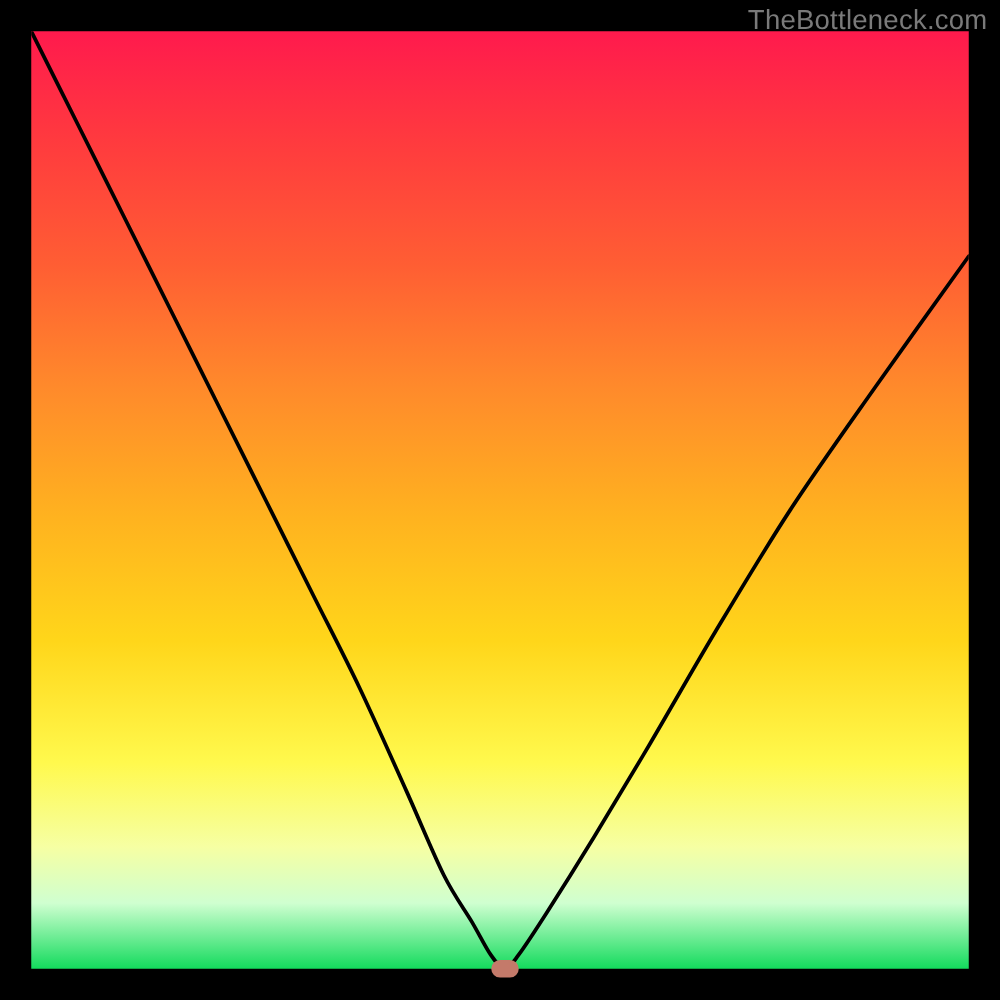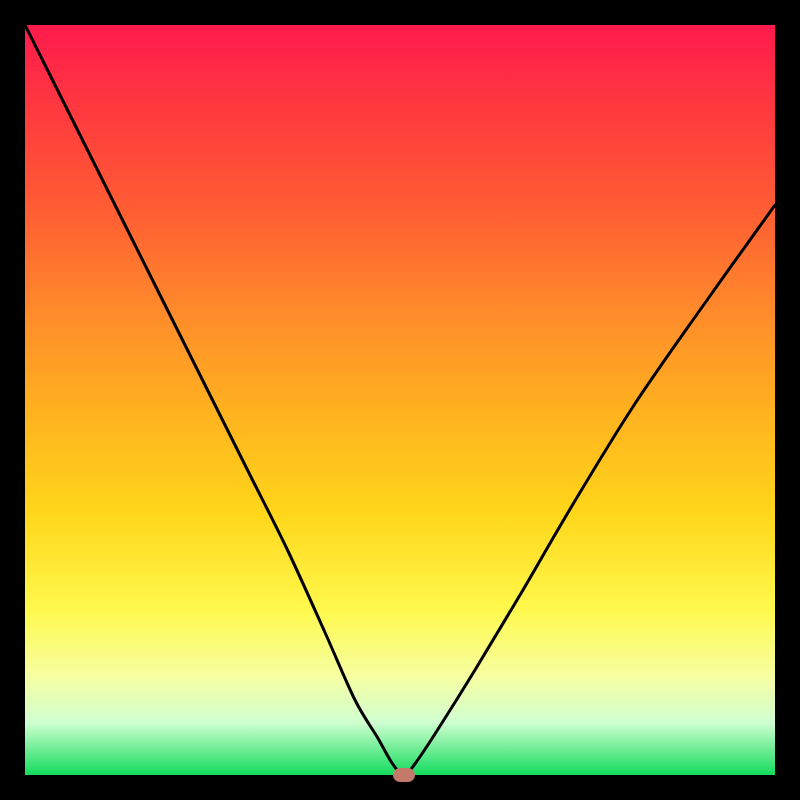--- a/index.html
+++ b/index.html
@@ -63,13 +63,14 @@
 </head>
 <body>
 
 <div class="frame">
   <div class="plot-area">
     <svg class="curve" viewBox="0 0 750 750" preserveAspectRatio="none">
       <path id="curve-path" fill="none" stroke="#000" stroke-width="3" stroke-linecap="round" stroke-linejoin="round" d="M 0,0 C 6,12 25.5,51 37.5,75 C 49.5,99 63,126 75,150 C 87,174 100.5,201 112.5,225 C 124.5,249 138,276 150,300 C 162,324 175.5,351 187.5,375 C 199.5,399 213,426 225,450 C 237,474 250.5,499.8 262.5,525 C 274.5,550.2 289.2,583.5 300,607.5 C 310.8,631.5 321.6,658.2 330,675 C 338.4,691.8 346.5,702.3 352.5,712.5 C 358.5,722.7 363.3,732.75 367.5,738.75 C 371.7,744.75 375.15,750 378.75,750 C 382.35,750 384.59999999999997,745.95 390,738.75 C 395.40000000000003,731.55 402.90000000000003,720 412.50000000000006,705 C 422.1000000000001,690 436.8,666.6 450,645 C 463.2,623.4 479.4,596.4 495,570 C 510.6,543.6 529.5,510 547.5,480 C 565.5,450 587.1,413.7 607.5,382.5 C 627.9,351.3 652.2,317.4 675,285 C 697.8,252.6 738,196.8 750,180"></path>
     </svg>
     <div id="min-marker" class="minimum-marker" style="left: 378.75px; top: 750px; background: rgb(196, 122, 106);"></div>
   </div>
+  <div class="watermark">TheBottleneck.com</div>
 </div>
 
 </body></html>

